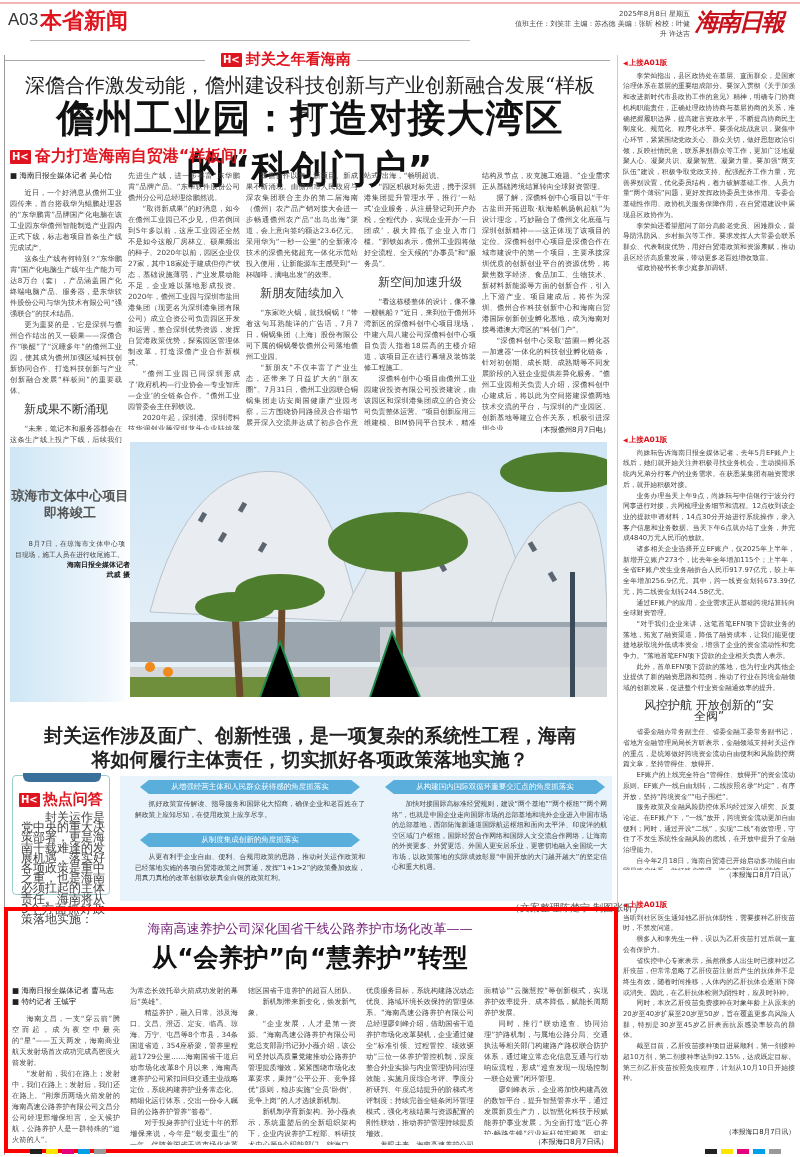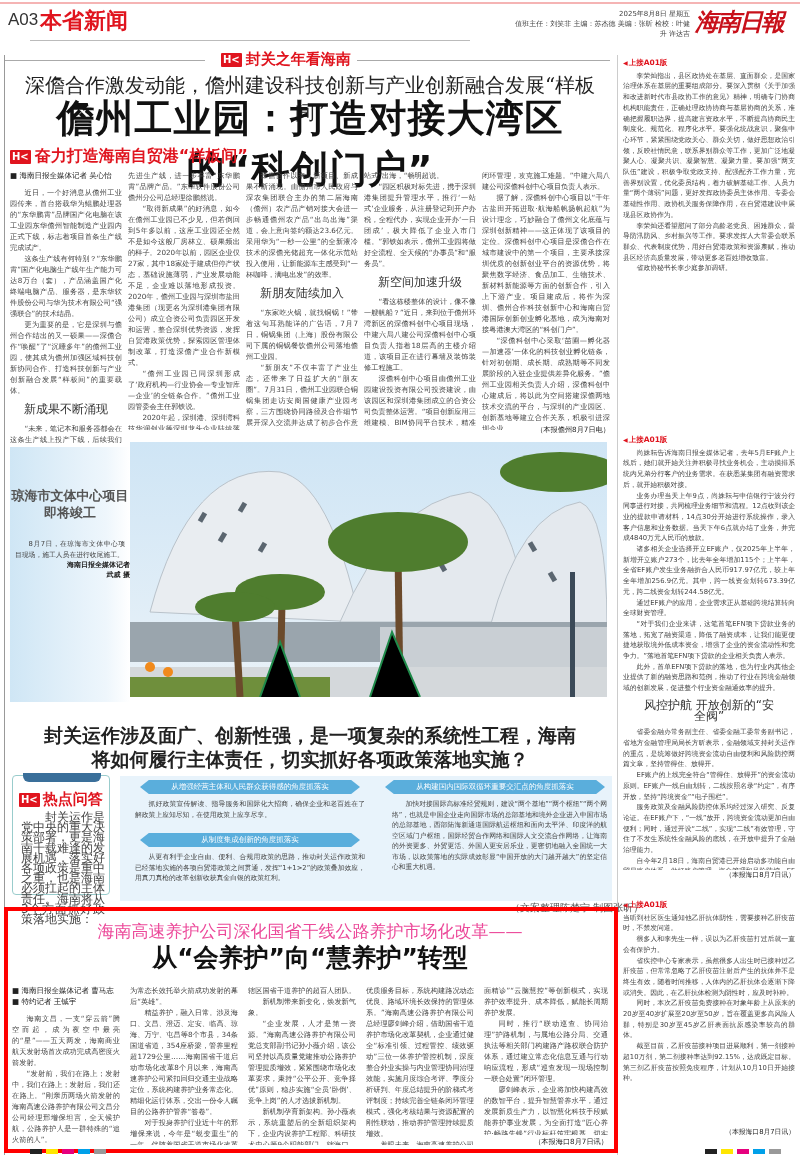--- a/index.html
+++ b/index.html
@@ -35,21 +35,21 @@
 .q1{left:40px;top:723px;width:540px;text-align:center;font-size:19px;font-weight:bold;line-height:24px;color:#222}
 .hot-box{left:12px;top:775px;width:98px;height:120px;border:1px solid #9cc;border-radius:4px;background:#fff}
 .hot-top{position:absolute;left:10px;top:-3px;width:78px;height:9px;background:#3a6f9a;border-radius:0 0 6px 6px}
 .hot-title{position:absolute;left:6px;top:14px;font-size:15px;color:#e0141e;font-weight:bold;display:flex;align-items:center;gap:3px}
 .hot-text{position:absolute;left:8px;top:36px;width:84px;font-size:12px;line-height:10.2px;color:#444;text-align:justify;text-indent:2em}
 .infopanel{left:120px;top:776px;width:492px;height:125px;background:#e8f3fb}
 .banner{position:absolute;height:14px;background:#5aaedc;color:#fff;font-size:7.5px;line-height:14px;text-align:center;clip-path:polygon(4% 0,96% 0,100% 50%,96% 100%,4% 100%,0 50%)}
 .ptext{position:absolute;font-size:6.8px;line-height:10.5px;color:#444;text-align:justify;text-indent:2em}
 .srcnote{left:510px;top:901px;font-size:10px;color:#555}
 .redbox{left:4px;top:907px;width:614px;height:246px;border:4px solid #ff0000}
-.sub2{left:80px;top:920px;width:460px;text-align:center;font-family:"DejaVu Serif",serif;font-size:17px;color:#ec4899}
+.sub2{left:80px;top:920px;width:460px;text-align:center;font-family:"DejaVu Serif",serif;font-size:13px;color:#701a75}
 .main2{left:80px;top:941px;width:460px;text-align:center;font-size:25px;font-weight:bold;color:#111}
 .rcol{left:623px;width:172px;font-size:6.8px;line-height:10.7px;color:#444;text-align:justify}
 .rcol p{text-indent:2em}
 .cont{color:#e0141e;font-size:7.5px;font-weight:bold;text-indent:0!important;margin-bottom:2px}
 .cont:before{content:"◀";font-size:6px;margin-right:1px}
 .rhead{font-size:12px;color:#333;text-align:center;margin:6px 16px}
 .endnote{font-weight:normal;color:#222}
 .colorbar{display:flex;gap:4px}
 .colorbar span{width:12px;height:5px;display:block}
 </style>
@@ -103,21 +103,21 @@
   <p>“新朋友”不仅丰富了产业生态，还带来了日益扩大的“朋友圈”。7月31日，儋州工业园联合铜锅集团走访安阁国健康产业园考察，三方围绕协同路径及合作细节展开深入交流并达成了初步合作意向。</p>
 </div>
 <div class="abs col" style="left:364px;top:170px;width:112px;height:260px;overflow:hidden">
   <p style="text-indent:0">站式”出海，“畅明超说。</p>
   <p>“园区积极对标先进，携手深圳港集团提升管理水平，推行‘一站式’企业服务，从注册登记到开户办税，全程代办，实现企业开办‘一日团成’，极大降低了企业入市门槛。”郭铁如表示，儋州工业园将做好全流程、全天候的“办事员”和“服务员”。</p>
   <div class="subhead">新空间加速升级</div>
   <p>“看这栋楼整体的设计，像不像一艘帆船？”近日，来到位于儋州环湾新区的深儋科创中心项目现场，中建六局八建公司深儋科创中心项目负责人指着18层高的主楼介绍道，该项目正在进行幕墙及装饰装修工程施工。</p>
   <p>深儋科创中心项目由儋州工业园建设投资有限公司投资建设，由该园区和深圳港集团成立的合资公司负责整体运营。“项目创新应用三维建模、BIM协同平台技术，精准控制钢结构、幕墙、超危大工程等复杂</p>
 </div>
 <div class="abs col" style="left:482px;top:170px;width:128px;height:260px;overflow:hidden">
-  <p style="text-indent:0">闭环管理，攻克施工难题。”中建六局八建公司深儋科创中心项目负责人表示。</p>
+  <p style="text-indent:0">结构及节点，攻克施工难题。”企业需求正从基础跨境结算转向全球财资管理。</p>
   <p>据了解，深儋科创中心项目以“千年古盐田开拓进取·航海船帆扬帆起航”为设计理念，巧妙融合了儋州文化底蕴与深圳创新精神——这正体现了该项目的定位。深儋科创中心项目是深儋合作在城市建设中的第一个项目，主要承接深圳优质的创新创业平台的资源优势，将聚焦数字经济、食品加工、生物技术、新材料新能源等方面的创新合作，引入上下游产业。项目建成后，将作为深圳、儋州合作科技创新中心和海南自贸港国际创新创业孵化基地，成为海南对接粤港澳大湾区的“科创门户”。</p>
   <p>“深儋科创中心采取‘苗圃—孵化器—加速器’一体化的科技创业孵化链条，针对初创期、成长期、成熟期等不同发展阶段的入驻企业提供差异化服务。”儋州工业园相关负责人介绍，深儋科创中心建成后，将以此为空间搭建深儋两地技术交流的平台，与深圳的产业园区、创新基地等建立合作关系，积极引进深圳企业，</p>
 </div>
 <div class="abs col endnote" style="left:500px;top:424px;width:110px;text-align:right">（本报儋州8月7日电）</div>
 
 <div class="abs photo-caption">
   <div class="caption-title">琼海市文体中心项目即将竣工</div>
   <div class="caption-text">
     <p>8月7日，在琼海市文体中心项目现场，施工人员在进行收尾施工。</p>
   </div>

